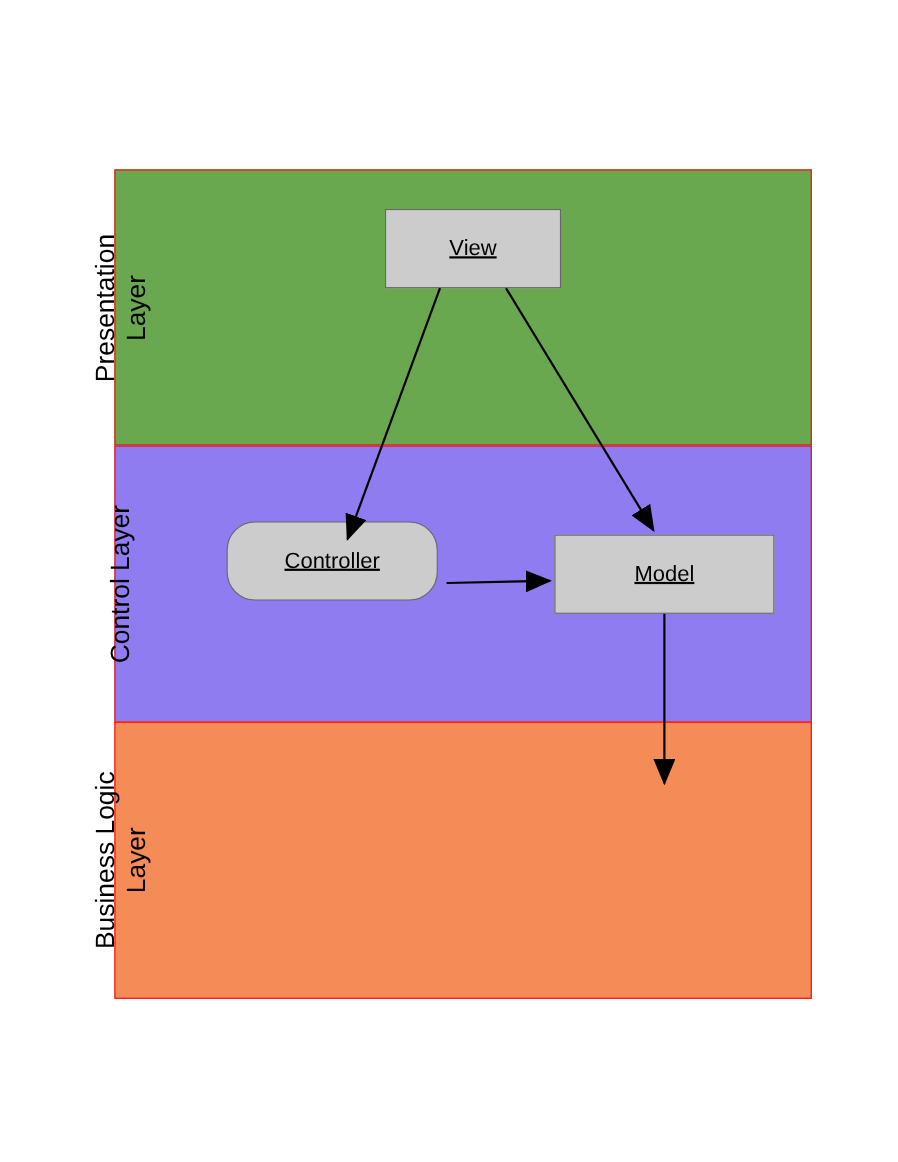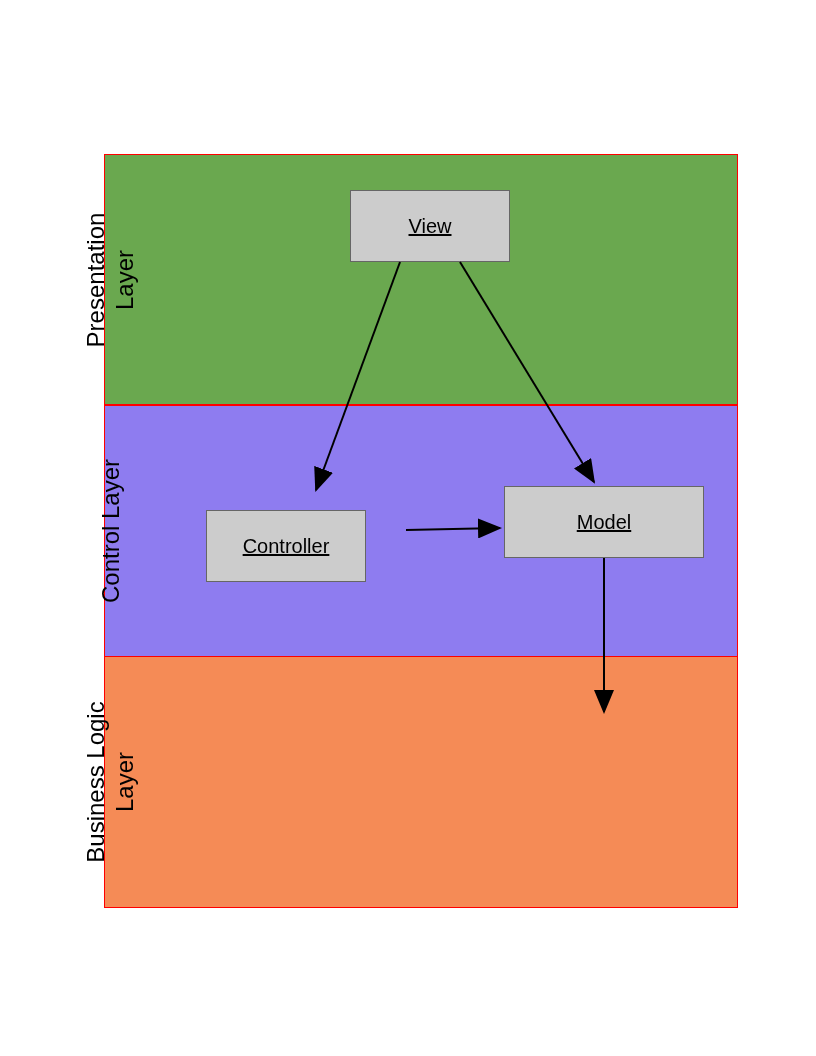--- a/index.html
+++ b/index.html
@@ -65,23 +65,24 @@
       text-decoration: underline;
     }
     .node-view {
       left: 246px;
       top: 36px;
       width: 160px;
       height: 72px;
     }
     .node-controller {
       left: 102px;
-      top: 356px;
-      width: 160px;
+      top: 320px;
+      width: 192px;
       height: 72px;
+      border-radius: 26px;
     }
     .node-model {
       left: 400px;
       top: 332px;
       width: 200px;
       height: 72px;
     }
     svg.arrows {
       position: absolute;
       left: 0;

